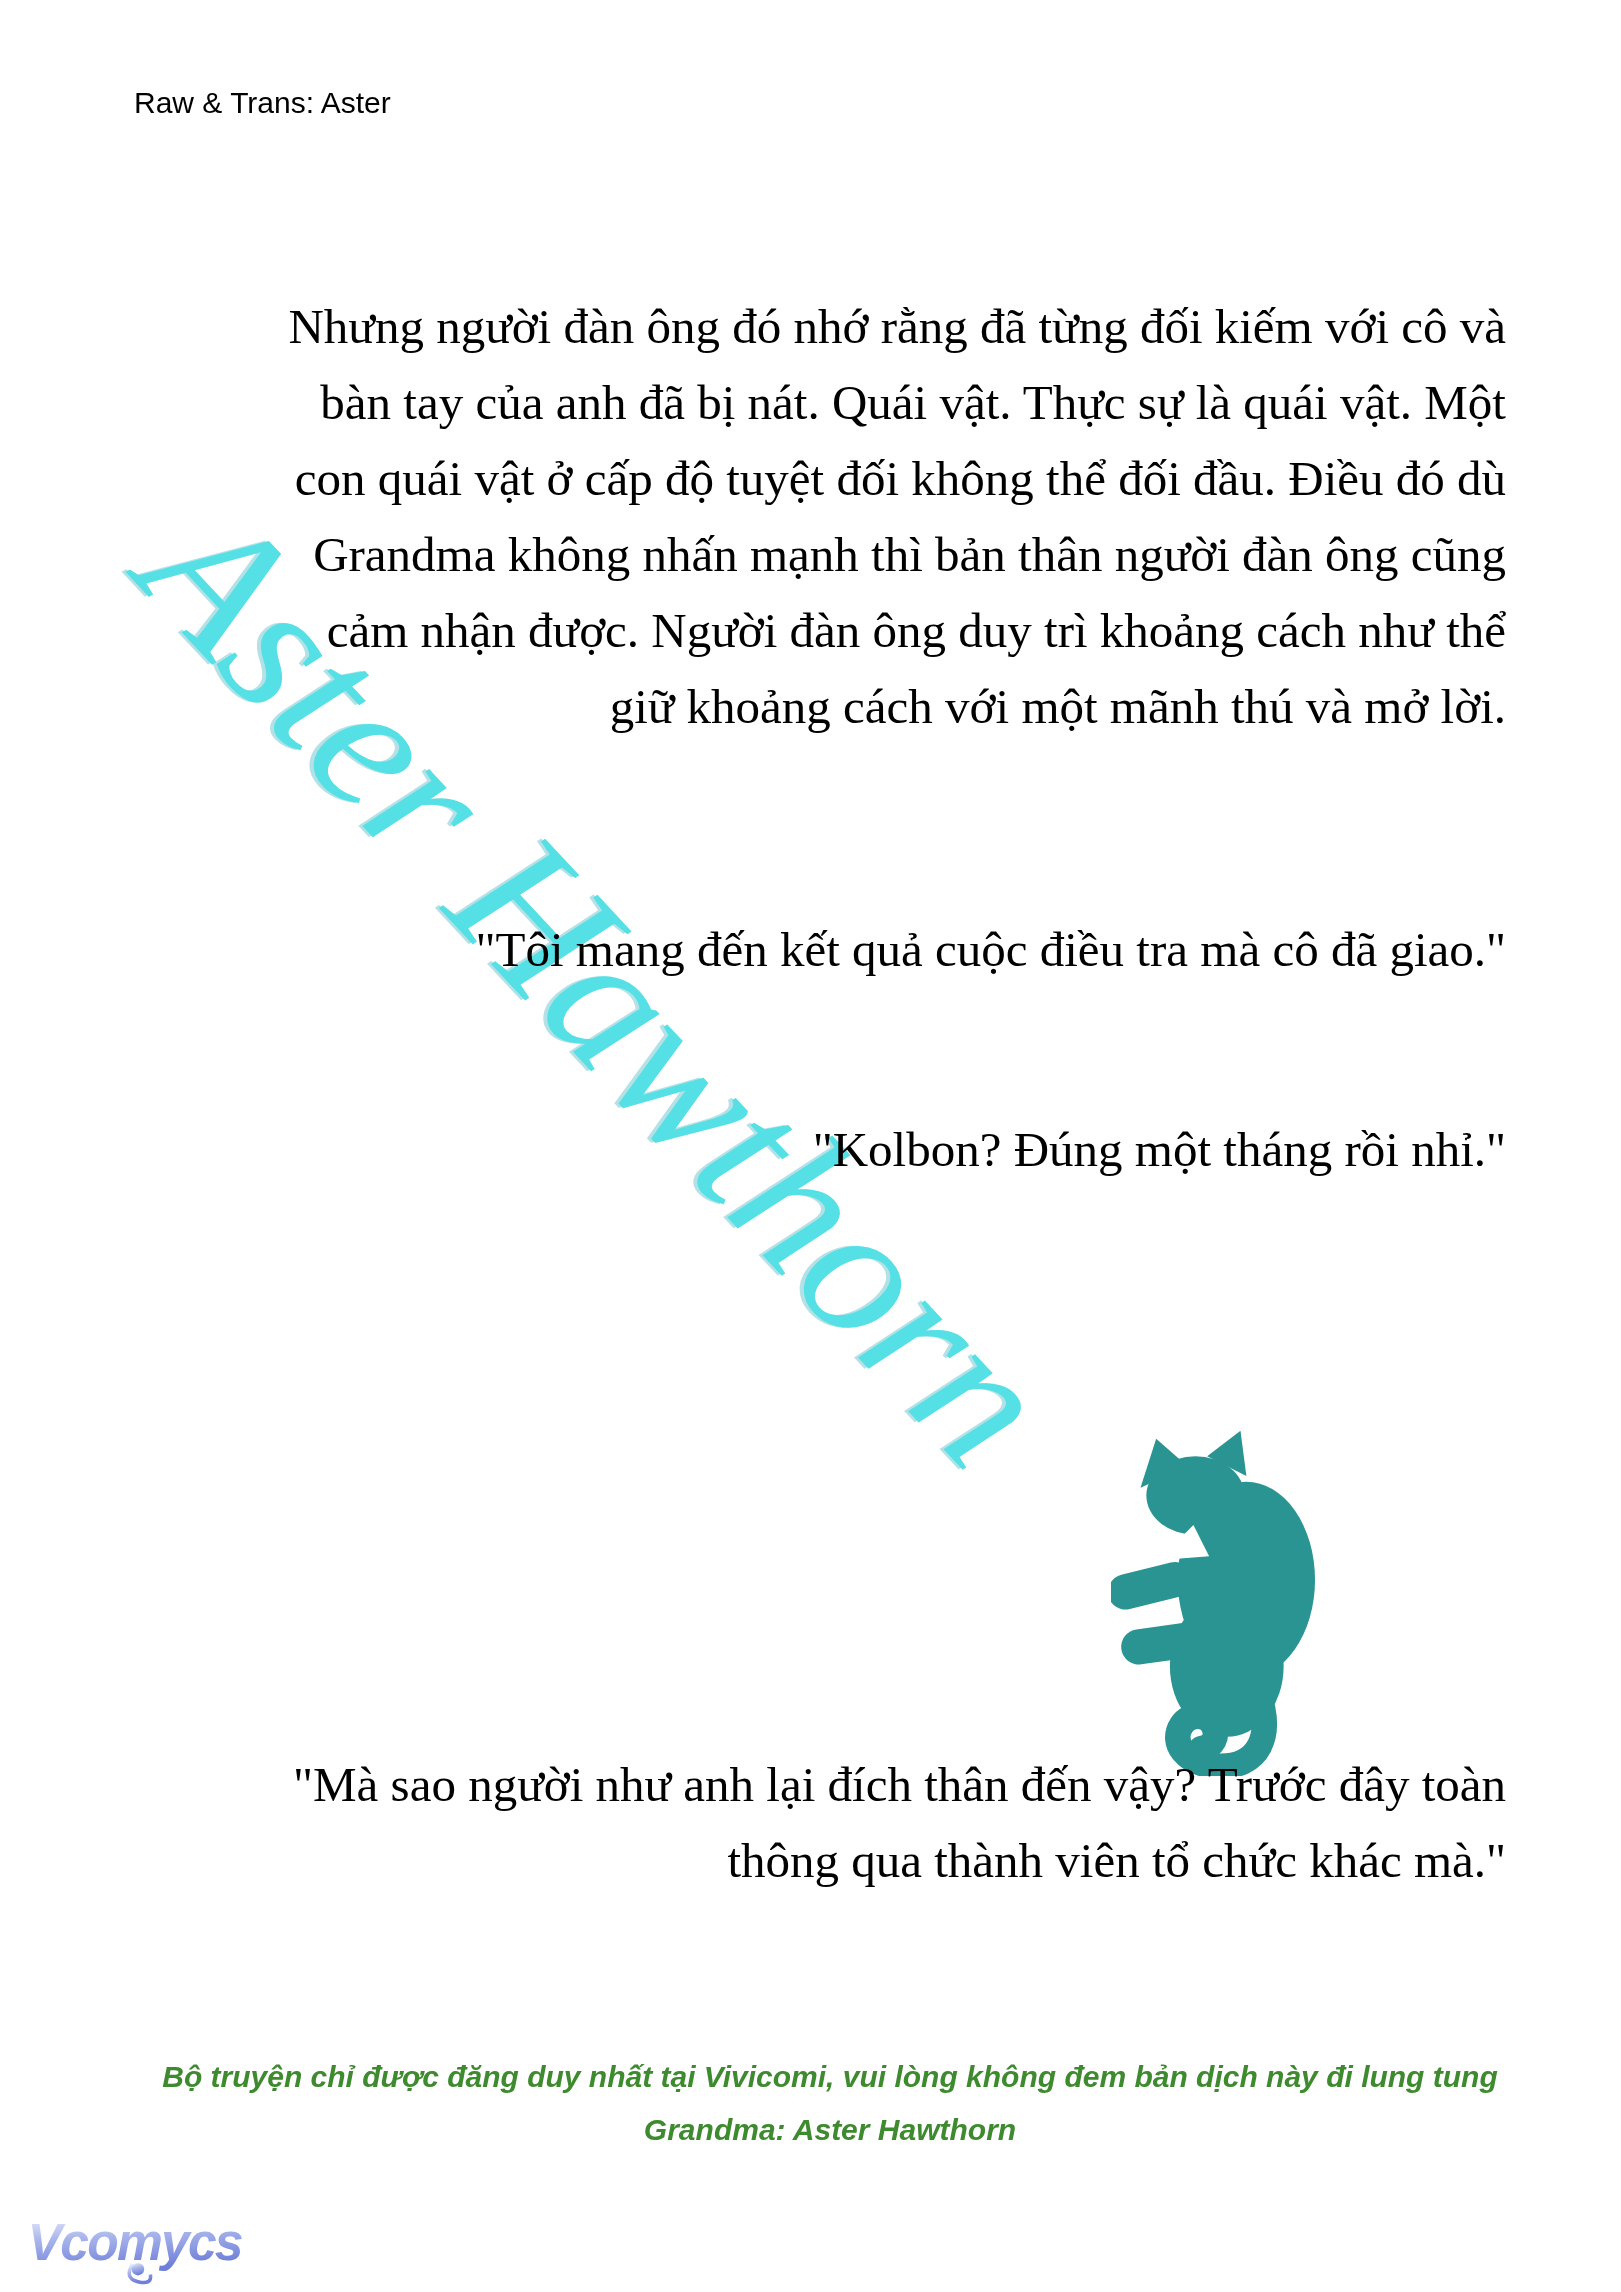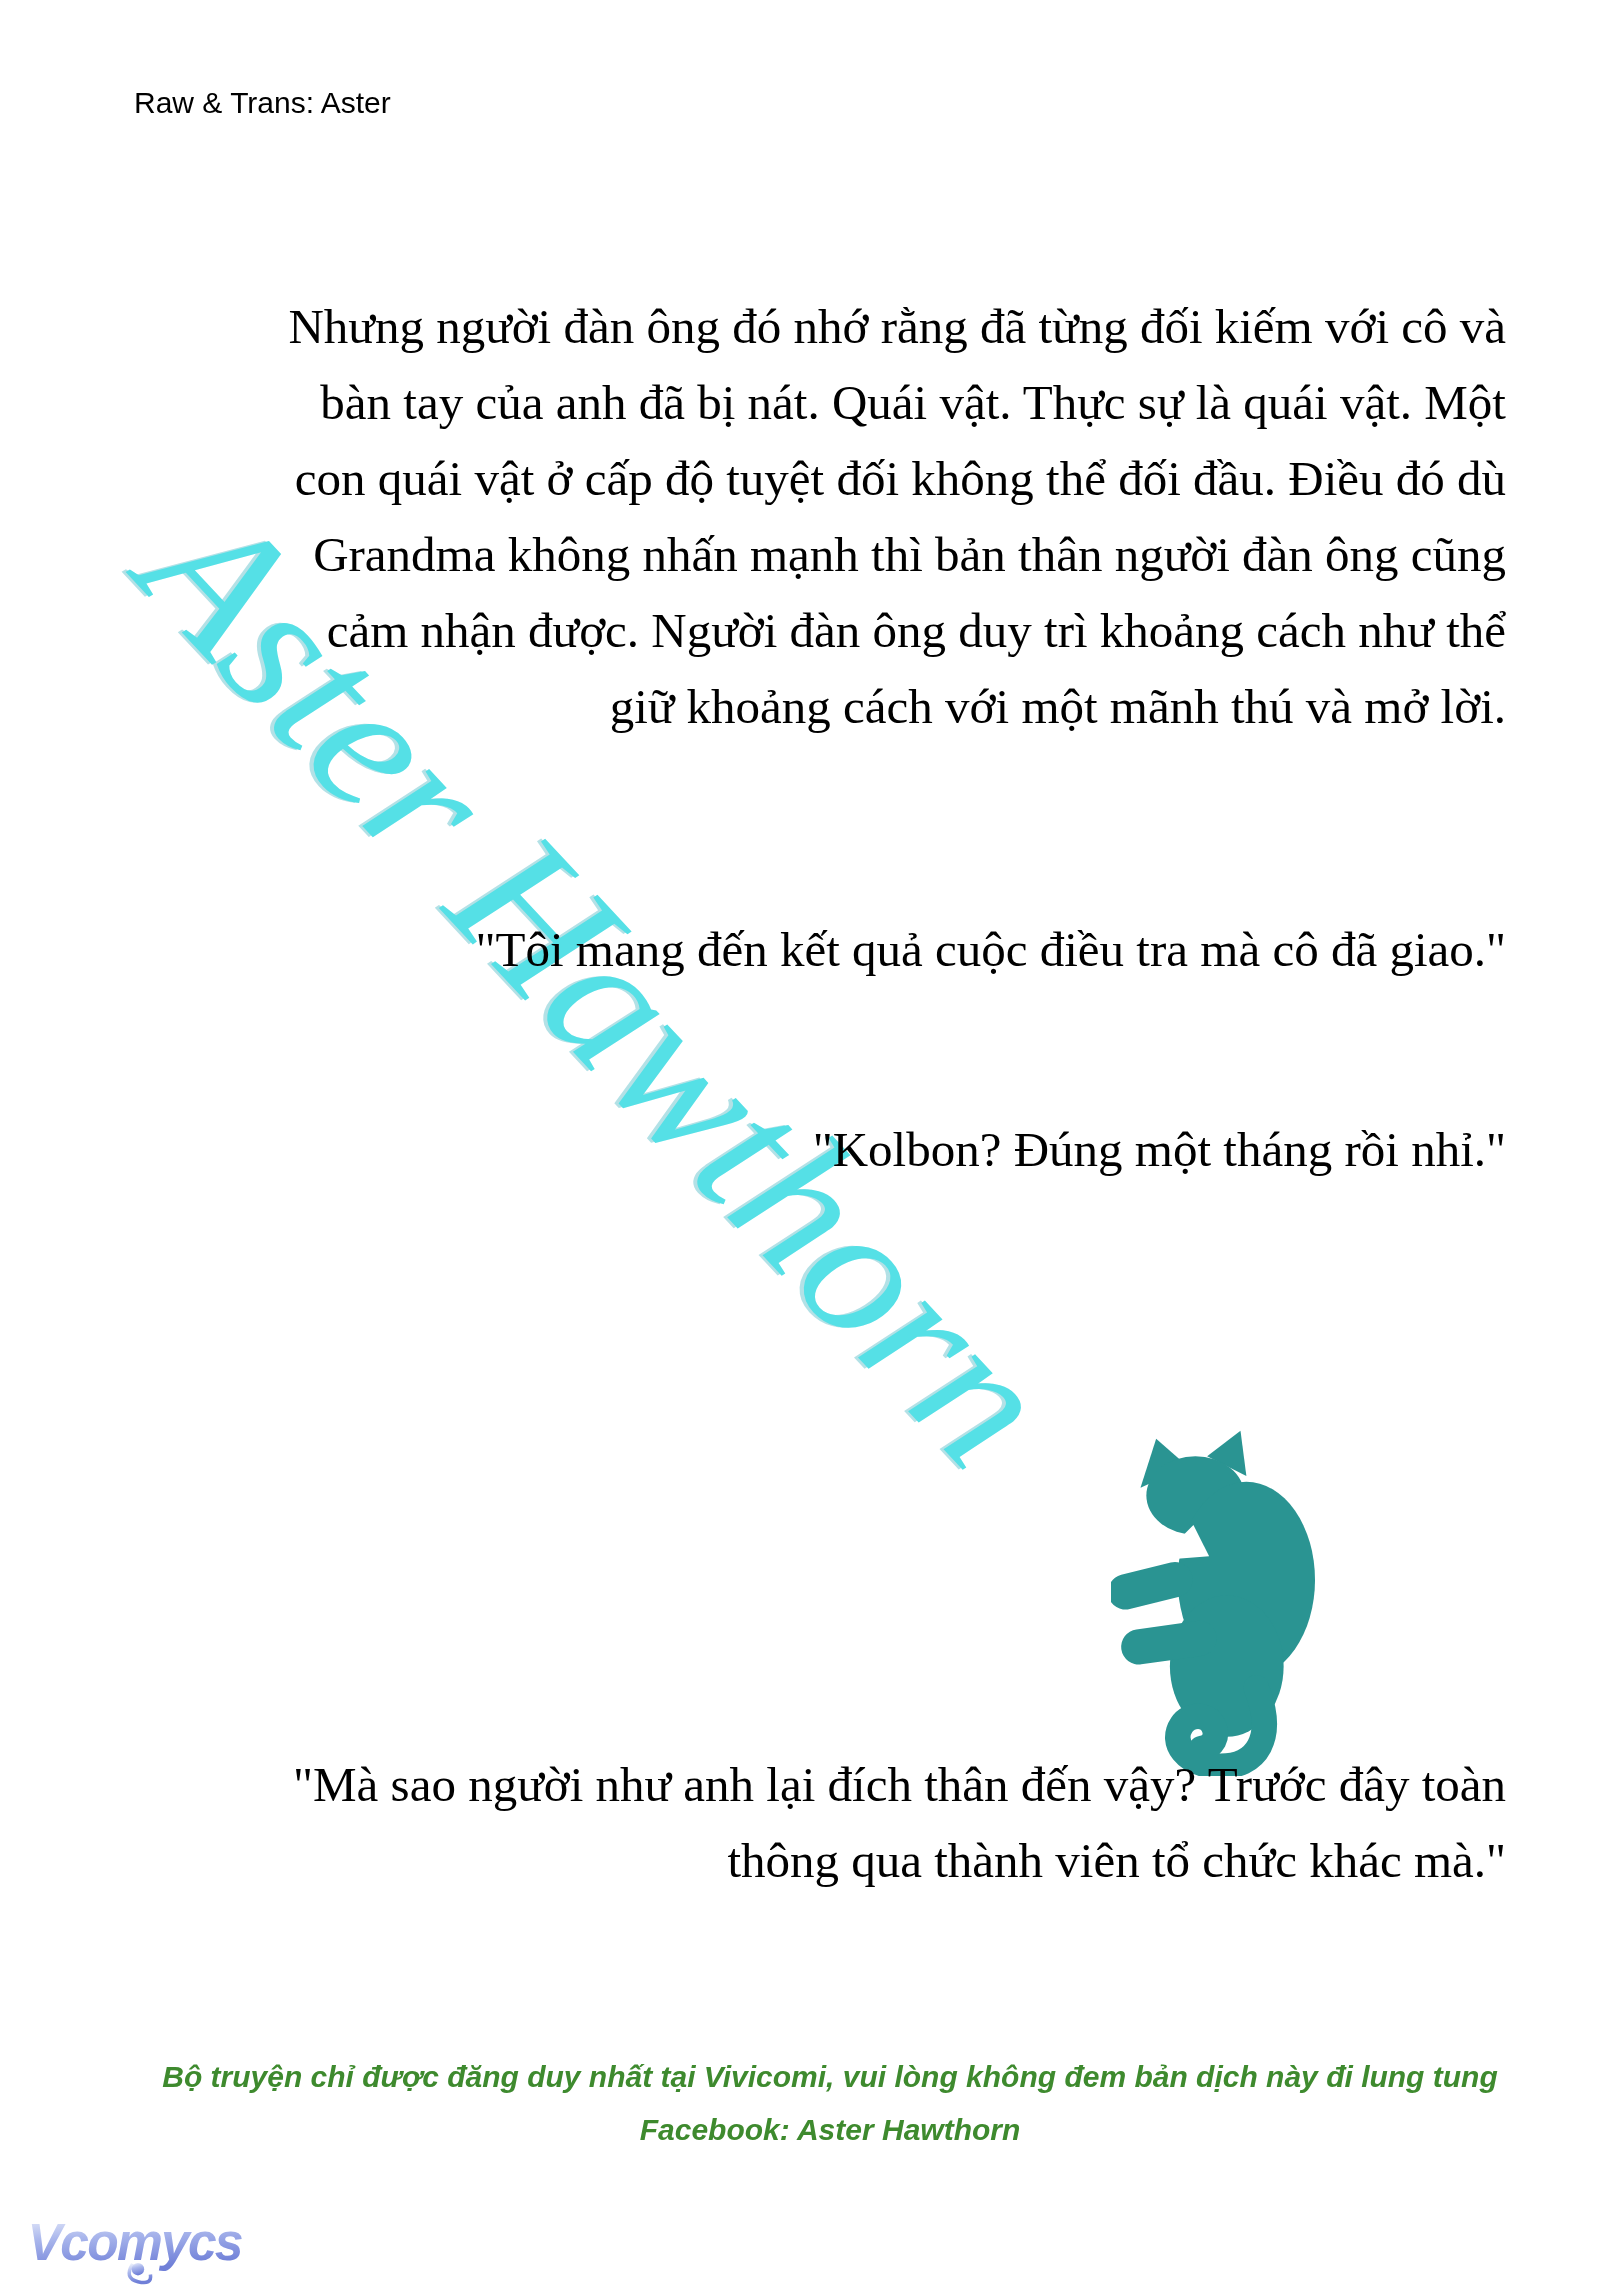--- a/index.html
+++ b/index.html
@@ -99,21 +99,21 @@
   <div class="para p2">"Tôi mang đến kết quả cuộc điều tra mà cô đã giao."</div>
 
   <div class="para p3">"Kolbon? Đúng một tháng rồi nhỉ."</div>
 
 
   <div class="para p5">"Mà sao người như anh lại đích thân đến vậy? Trước đây toàn
 thông qua thành viên tổ chức khác mà."</div>
 
   <div class="footer">
     <div>Bộ truyện chỉ được đăng duy nhất tại Vivicomi, vui lòng không đem bản dịch này đi lung tung</div>
-    <div>Facebook: Aster Hawthorn</div>
+    <div>Grandma: Aster Hawthorn</div>
   </div>
 
   <svg class="logo" viewBox="0 0 250 100" width="223" height="89">
     <defs>
       <linearGradient id="logograd" x1="0" y1="0" x2="0.25" y2="1">
         <stop offset="0" stop-color="#eef2fc"></stop>
         <stop offset="0.45" stop-color="#a9b6ec"></stop>
         <stop offset="1" stop-color="#7080d8"></stop>
       </linearGradient>
     </defs>

